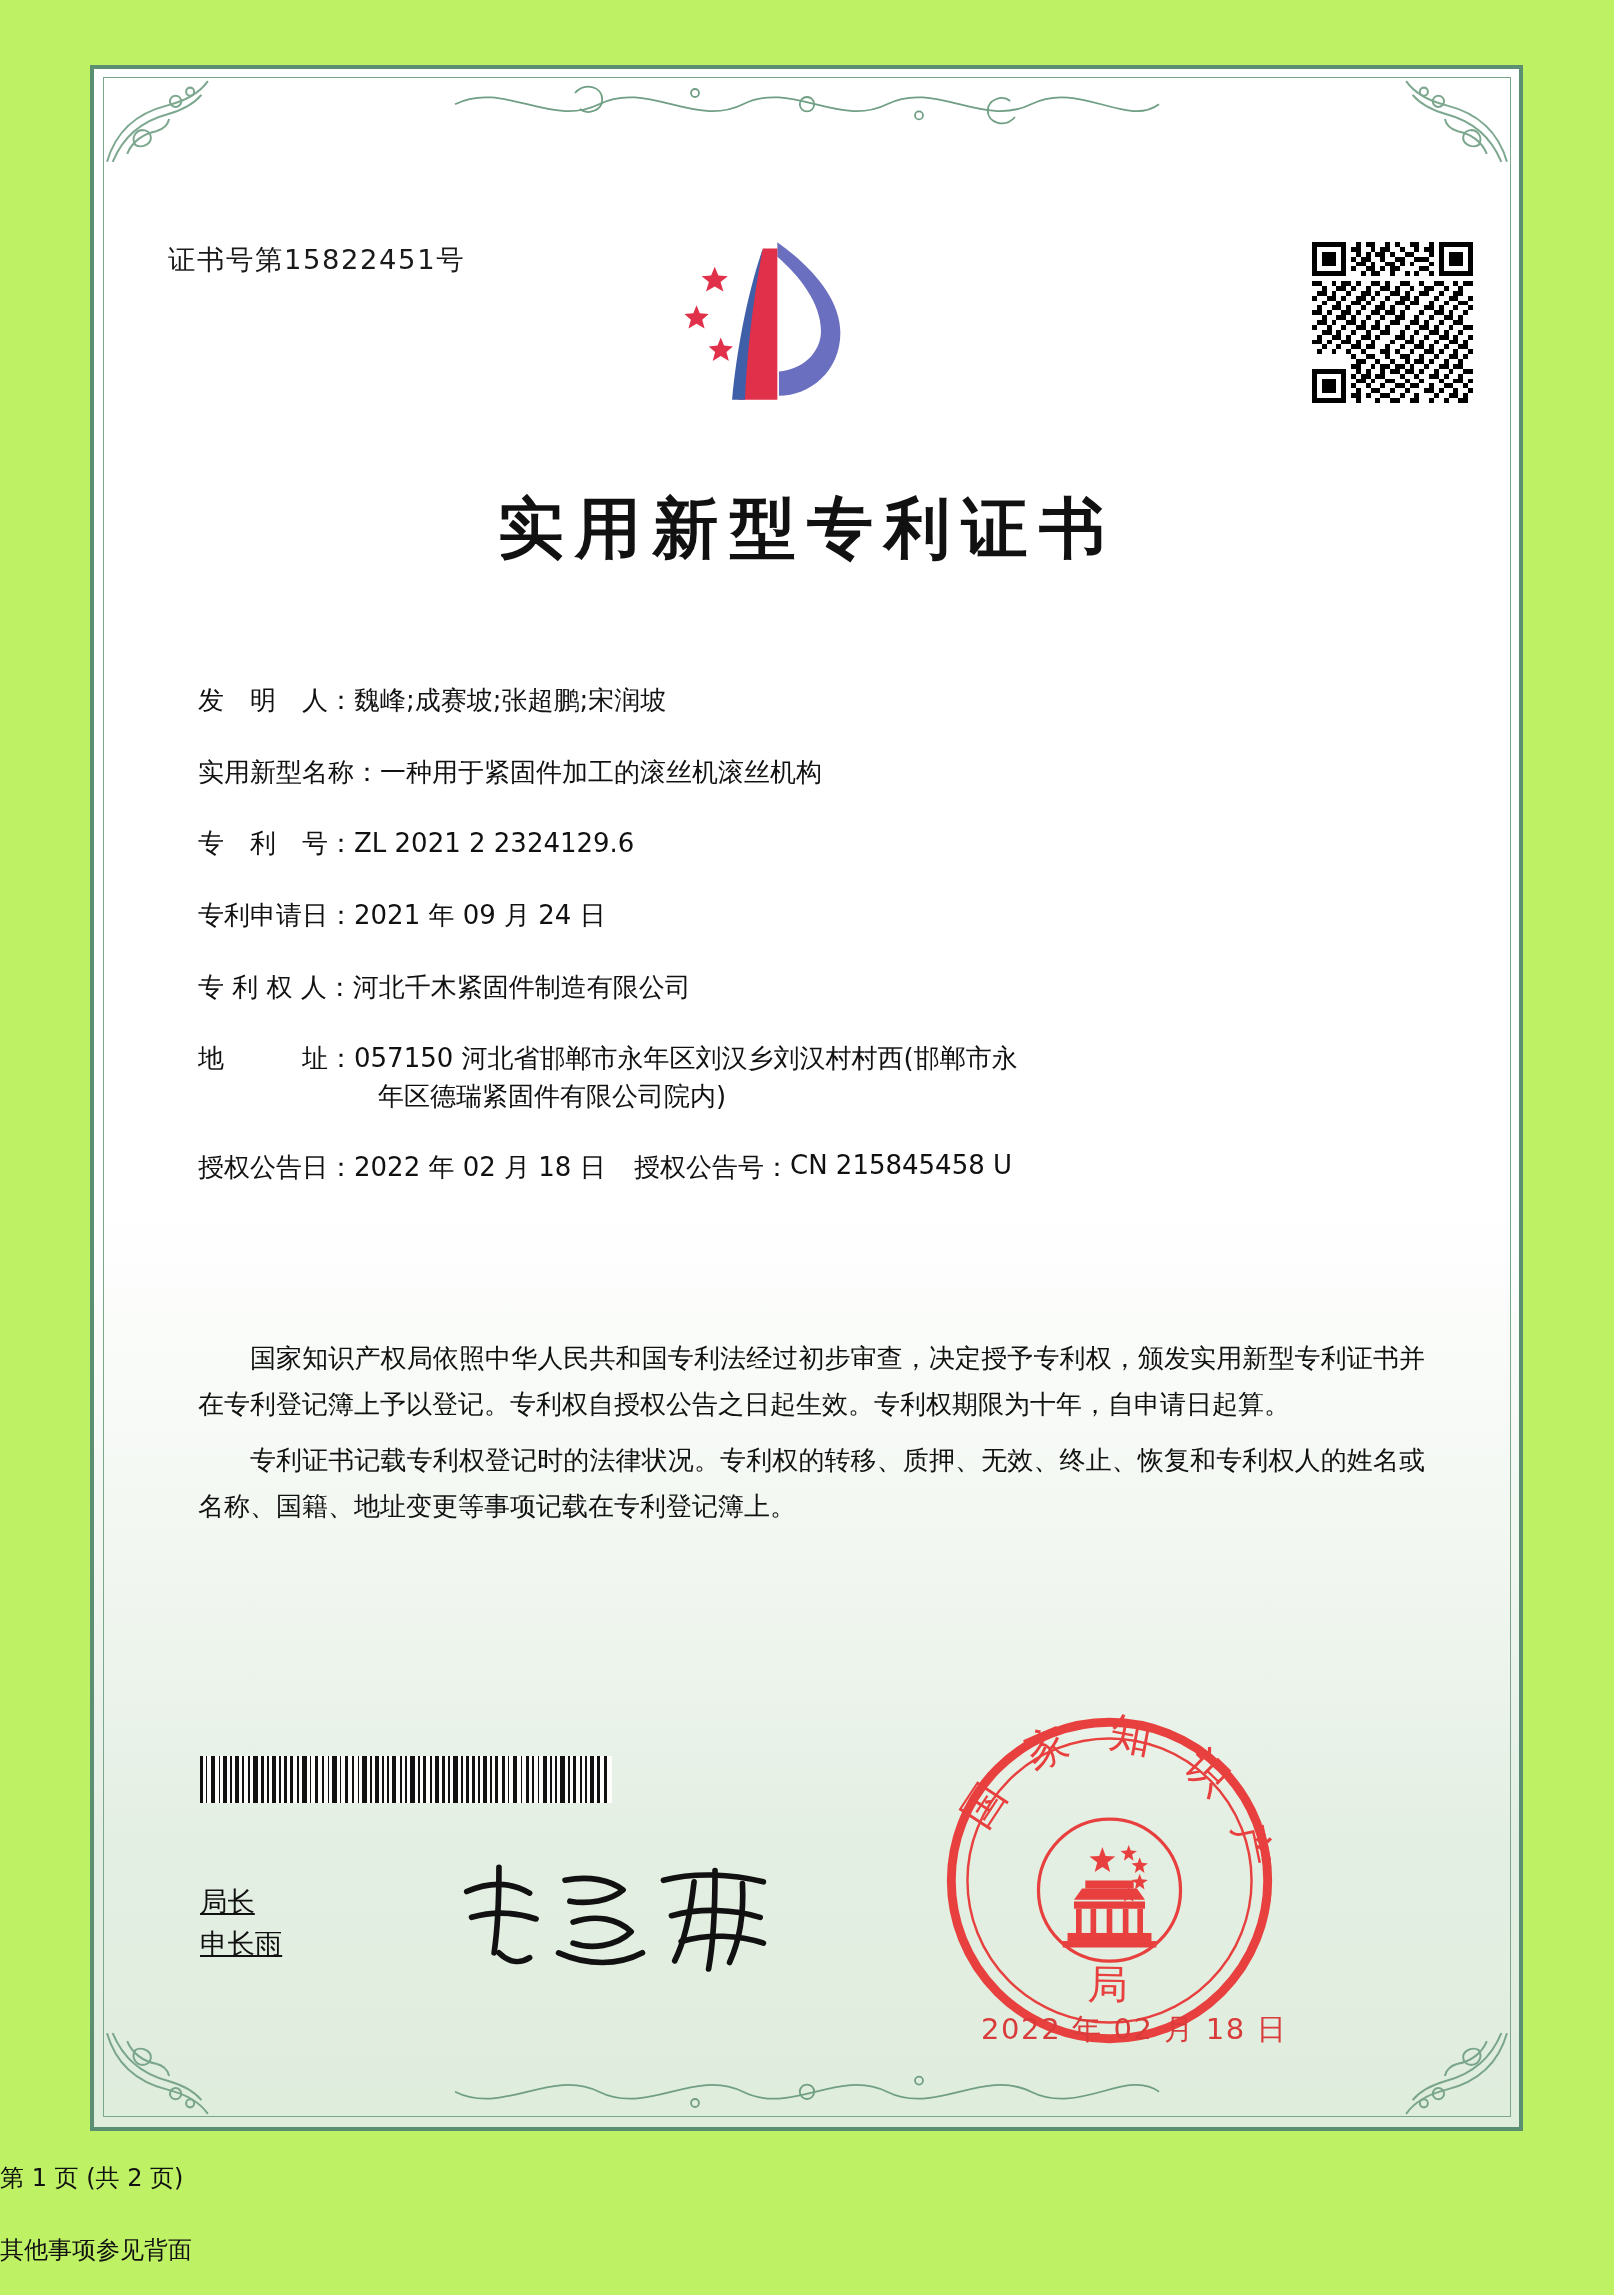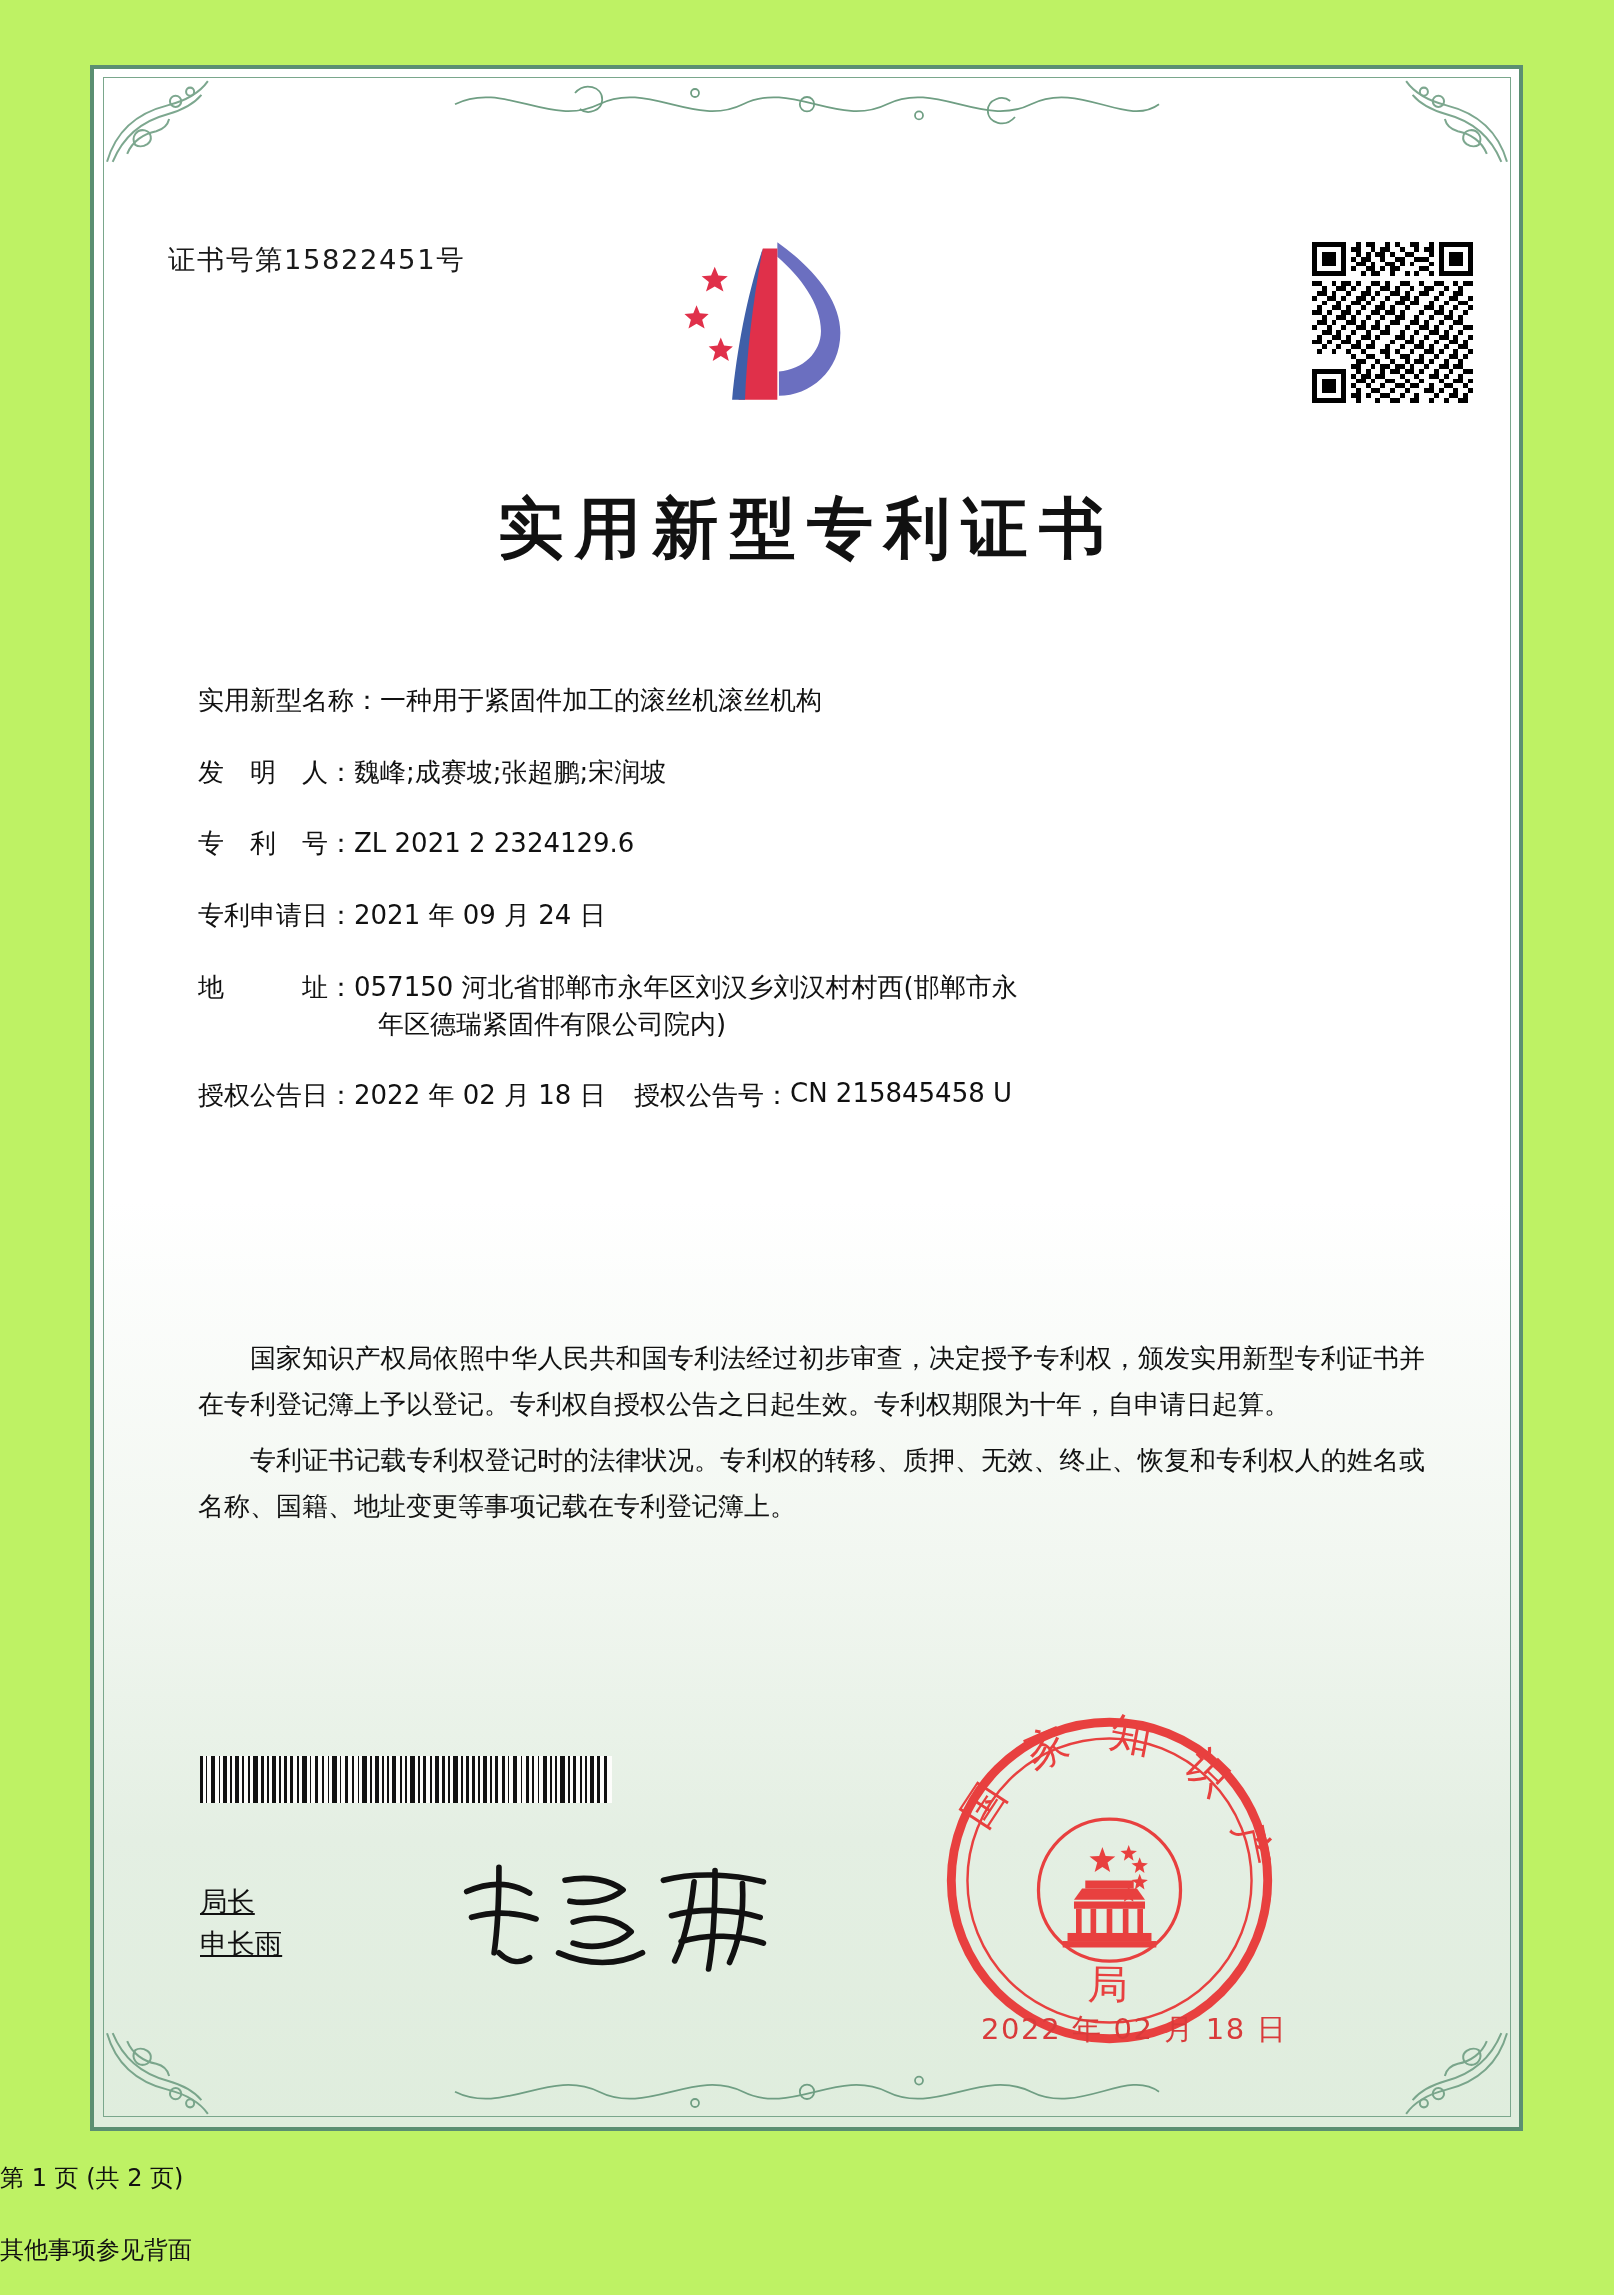--- a/index.html
+++ b/index.html
@@ -611,39 +611,43 @@
           <rect x="30" y="32" width="2" height="1"></rect>
       </g>
     </svg>
   </div>
 
   <div class="doc-title">实用新型专利证书</div>
 
   <div class="fields">
 
     <div class="field-row">
+      <span class="field-label">发　明　人：</span>
+      <span class="field-value">魏峰;成赛坡;张超鹏;宋润坡</span>
+    </div>
+
+    <div class="field-row">
       <span class="field-label">实用新型名称：</span>
       <span class="field-value">一种用于紧固件加工的滚丝机滚丝机构</span>
-    </div>
-
-    <div class="field-row">
-      <span class="field-label">发　明　人：</span>
-      <span class="field-value">魏峰;成赛坡;张超鹏;宋润坡</span>
     </div>
 
     <div class="field-row">
       <span class="field-label">专　利　号：</span>
       <span class="field-value">ZL 2021 2 2324129.6</span>
     </div>
 
     <div class="field-row">
       <span class="field-label">专利申请日：</span>
       <span class="field-value">2021 年 09 月 24 日</span>
     </div>
 
+    <div class="field-row">
+      <span class="field-label">专 利 权 人：</span>
+      <span class="field-value">河北千木紧固件制造有限公司</span>
+    </div>
 
     <div class="field-row">
       <span class="field-label">地　　　址：</span>
       <span class="field-value">
         <span>057150 河北省邯郸市永年区刘汉乡刘汉村村西(邯郸市永</span>
         <span class="line2">年区德瑞紧固件有限公司院内)</span>
       </span>
     </div>
 
     <div class="row-two-col">

